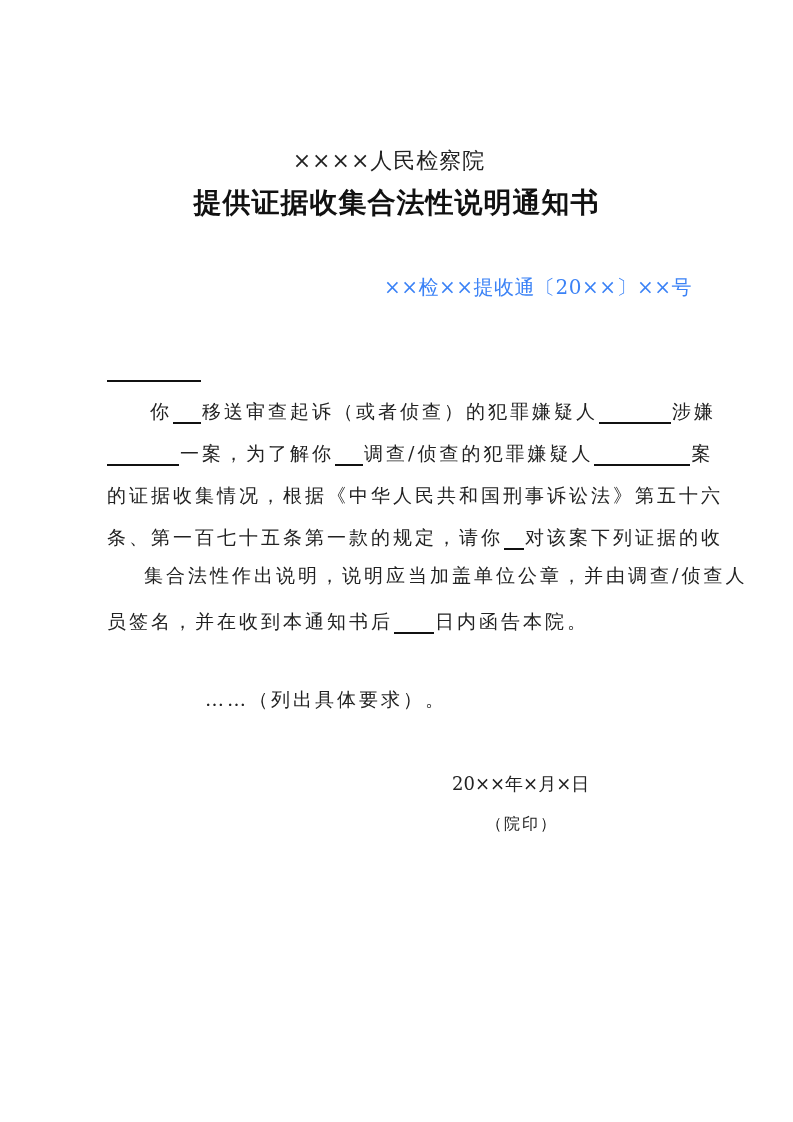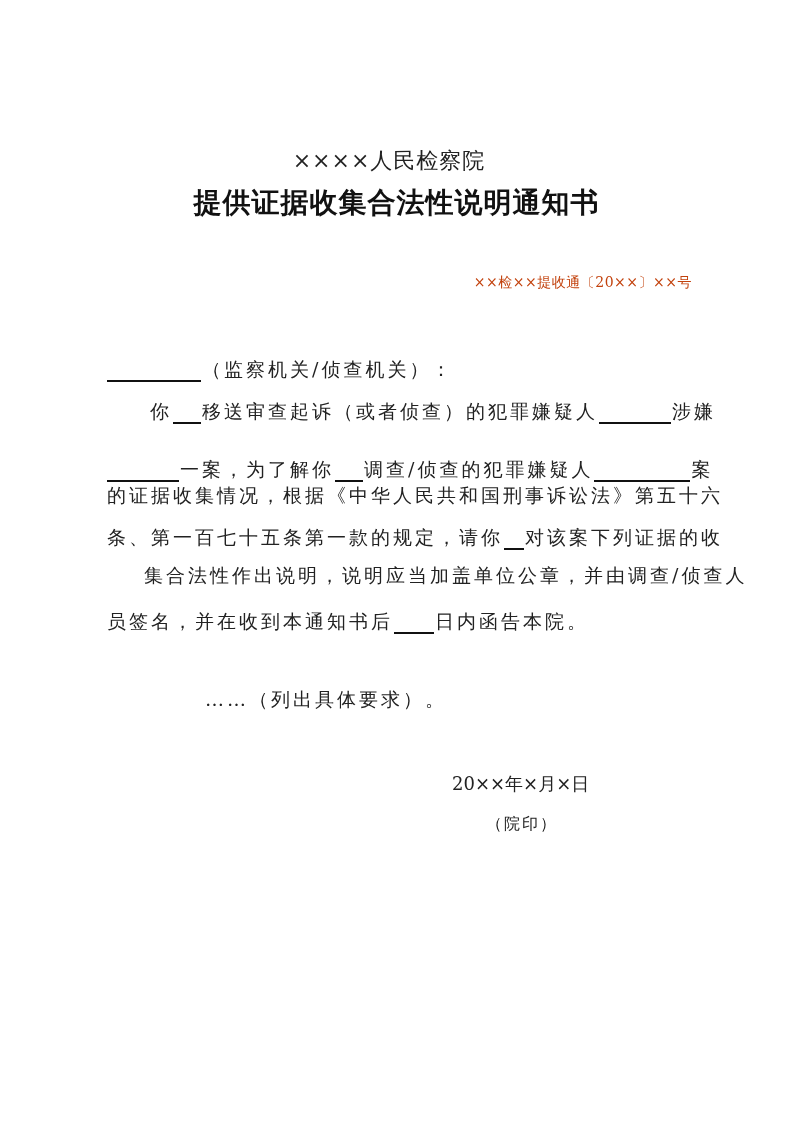--- a/index.html
+++ b/index.html
@@ -2,42 +2,42 @@
 <html><head>
   <meta charset="utf-8">
   <style>
     html, body { margin: 0; padding: 0; background: #ffffff; }
     body { width: 793px; height: 1122px; position: relative; overflow: hidden;
            font-family: "DejaVu Serif", "Liberation Serif", serif; color: #1a1a1a; }
     .abs { position: absolute; white-space: nowrap; }
     .org { top: 146px; left: 0; width: 778px; text-align: center; font-size: 22px; letter-spacing: 1px; color: #222; }
     .title { top: 184px; left: 0; width: 793px; text-align: center; font-size: 28px; font-weight: bold;
              font-family: Liberation Serif, serif; color: #111; letter-spacing: 1px; }
-    .docno { top: 274px; right: 101px; font-size: 14px; color: #c2410c; letter-spacing: 0.5px; }
+    .docno { top: 274px; right: 101px; font-size: 20px; color: #3b82f6; letter-spacing: 0.5px; }
     .line { left: 107px; font-size: 19px; letter-spacing: 3px; color: #222; height: 26px; line-height: 26px; }
     .blank { display: inline-block; border-bottom: 2px solid #111; height: 20px; vertical-align: bottom; margin: 0 1px; }
     .date { top: 772px; left: 452px; font-size: 18px; color: #222; }
     .seal { top: 814px; left: 486px; font-size: 16px; color: #222; letter-spacing: 2px; }
   </style>
 </head>
 <body>
 
 <div class="abs org">××××人民检察院</div>
 <div class="abs title">提供证据收集合法性说明通知书</div>
 <div class="abs docno">××检××提收通〔20××〕××号</div>
 
 <div class="abs line" style="top:356px;">
-  <span class="blank" style="width:94px;margin-left:0;"></span><span>（监察机关/侦查机关）：</span>
+  <span class="blank" style="width:94px;margin-left:0;"></span>
 </div>
 
 <div class="abs line" style="top:398px; left:150px;">
   <span>你</span><span class="blank" style="width:28px;"></span><span>移送审查起诉（或者侦查）的犯罪嫌疑人</span><span class="blank" style="width:72px;"></span><span>涉嫌</span>
 </div>
 
-<div class="abs line" style="top:440px;margin-top:16px;">
+<div class="abs line" style="top:440px;">
   <span class="blank" style="width:72px;margin-left:0;"></span><span>一案，为了解你</span><span class="blank" style="width:28px;"></span><span>调查/侦查的犯罪嫌疑人</span><span class="blank" style="width:96px;"></span><span>案</span>
 </div>
 
 <div class="abs line" style="top:482px;">的证据收集情况，根据《中华人民共和国刑事诉讼法》第五十六</div>
 
 <div class="abs line" style="top:524px;text-align:center;">
   <span>条、第一百七十五条第一款的规定，请你</span><span class="blank" style="width:20px;"></span><span>对该案下列证据的收</span>
 </div>
 
 <div class="abs line" style="top:562px;margin-left:37px;">集合法性作出说明，说明应当加盖单位公章，并由调查/侦查人</div>

